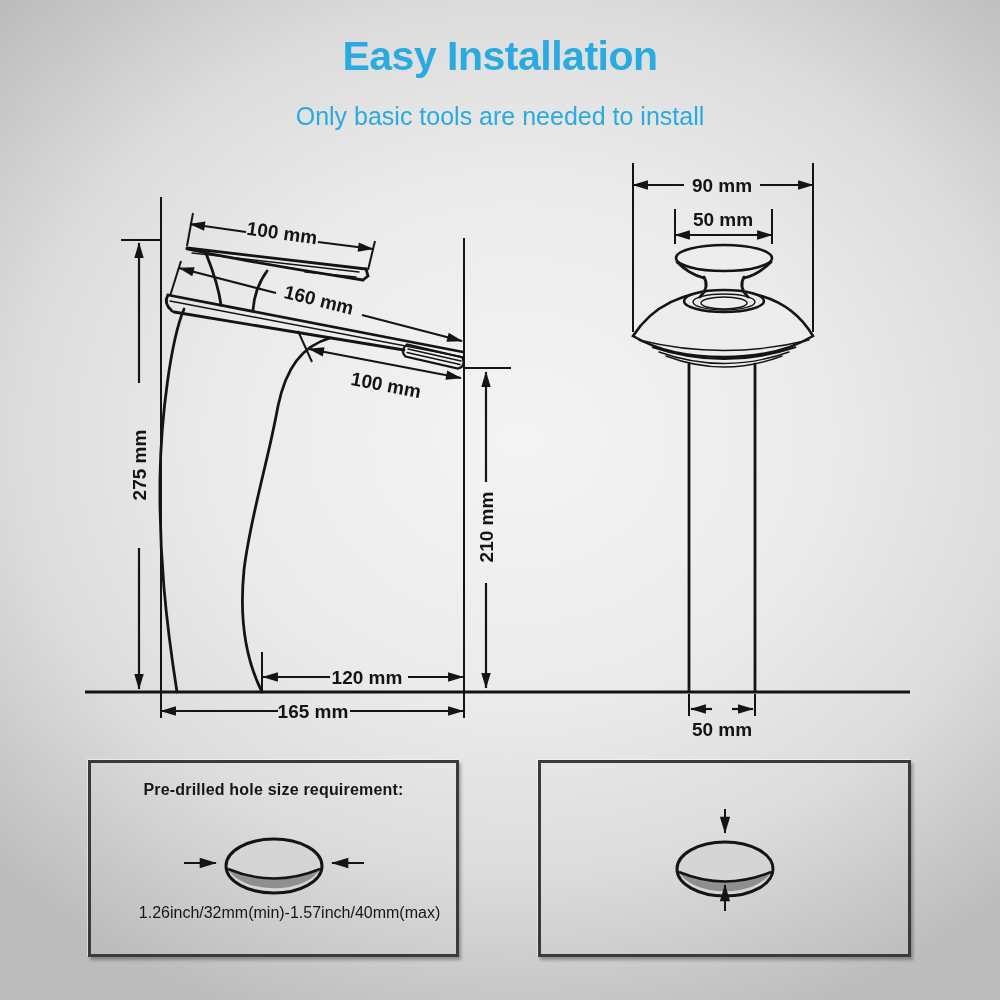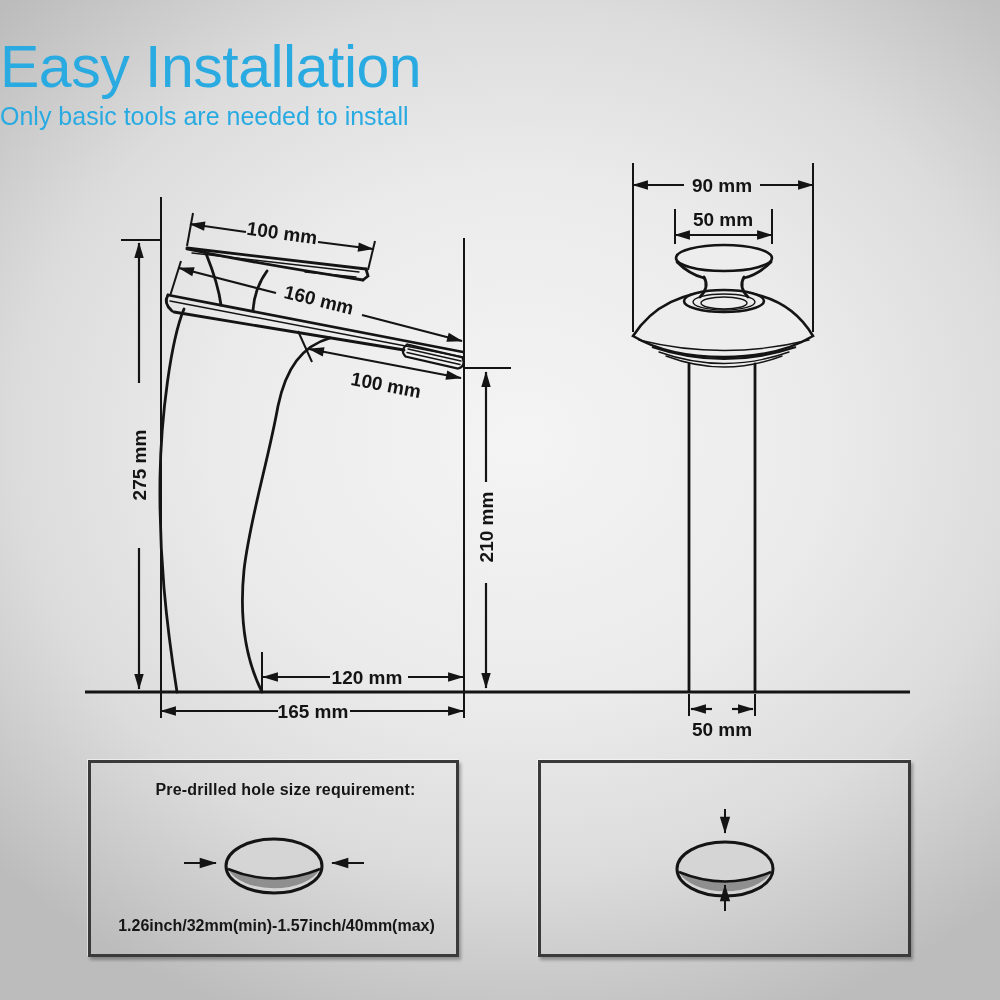--- a/index.html
+++ b/index.html
@@ -11,27 +11,27 @@
   html,body{margin:0;padding:0;}
   .page{
     position:relative;
     width:1000px;height:1000px;
     overflow:hidden;
     font-family:"Liberation Sans","DejaVu Sans",sans-serif;
     background:radial-gradient(ellipse 72% 62% at 52% 44%, #f4f4f4 0%, #ebebeb 42%, #dcdcdc 70%, #bcbcbc 100%);
   }
   .title{
     position:absolute;top:33px;left:0;width:100%;
-    margin:0;
-    font-size:59px;font-weight:400;letter-spacing:-0.5px;
+    text-align:center;margin:0;
+    font-size:41px;font-weight:700;letter-spacing:-0.5px;
     color:var(--accent);
   }
   .subtitle{
     position:absolute;top:102px;left:0;width:100%;
-    margin:0;
+    text-align:center;margin:0;
     font-size:25px;font-weight:400;
     color:var(--accent);
   }
   svg.diagram{position:absolute;left:0;top:0;}
   
   .art{stroke:var(--line);stroke-width:2.8;fill:none;stroke-linecap:round;}
   .art-thin{stroke:var(--line);stroke-width:1.4;fill:none;stroke-linecap:round;}
   .art-fill{stroke:var(--line);stroke-width:2.6;fill:#ededed;}
   .ext{stroke:var(--line);stroke-width:2;fill:none;}
   .dim{stroke:var(--line);stroke-width:2.2;fill:none;}
@@ -43,27 +43,27 @@
   .ground{stroke:var(--line);stroke-width:3;fill:none;}
   
   .note-box{
     position:absolute;
     border:3px solid #3a3a3a;
     box-shadow:2px 3px 3px rgba(0,0,0,.3), -1px -1px 0 rgba(255,255,255,.55);
   }
   .note-box.left{left:88px;top:760px;width:365px;height:191px;}
   .note-box.right{left:538px;top:760px;width:367px;height:191px;}
   .note-title{
-    position:absolute;top:18px;left:12px;width:100%;margin:0;
+    position:absolute;top:18px;left:0;width:100%;margin:0;
     text-align:center;font-size:16px;font-weight:bold;color:#161616;
     letter-spacing:0.2px;
   }
   .note-value{
-    position:absolute;bottom:16px;left:0;width:100%;margin:3px;
-    text-align:center;font-size:16px;font-weight:bold;color:#161616;
+    position:absolute;bottom:16px;left:0;width:100%;margin:16px;
+    text-align:center;font-size:16px;font-weight:normal;color:#161616;
   }
   .hole-svg{position:absolute;left:50%;transform:translateX(-50%);}
   .note-box.left .hole-svg{top:68px;}
   .note-box.right .hole-svg{top:40px;}
 </style>
 </head>
 <body>
 
 <div class="page">
 

